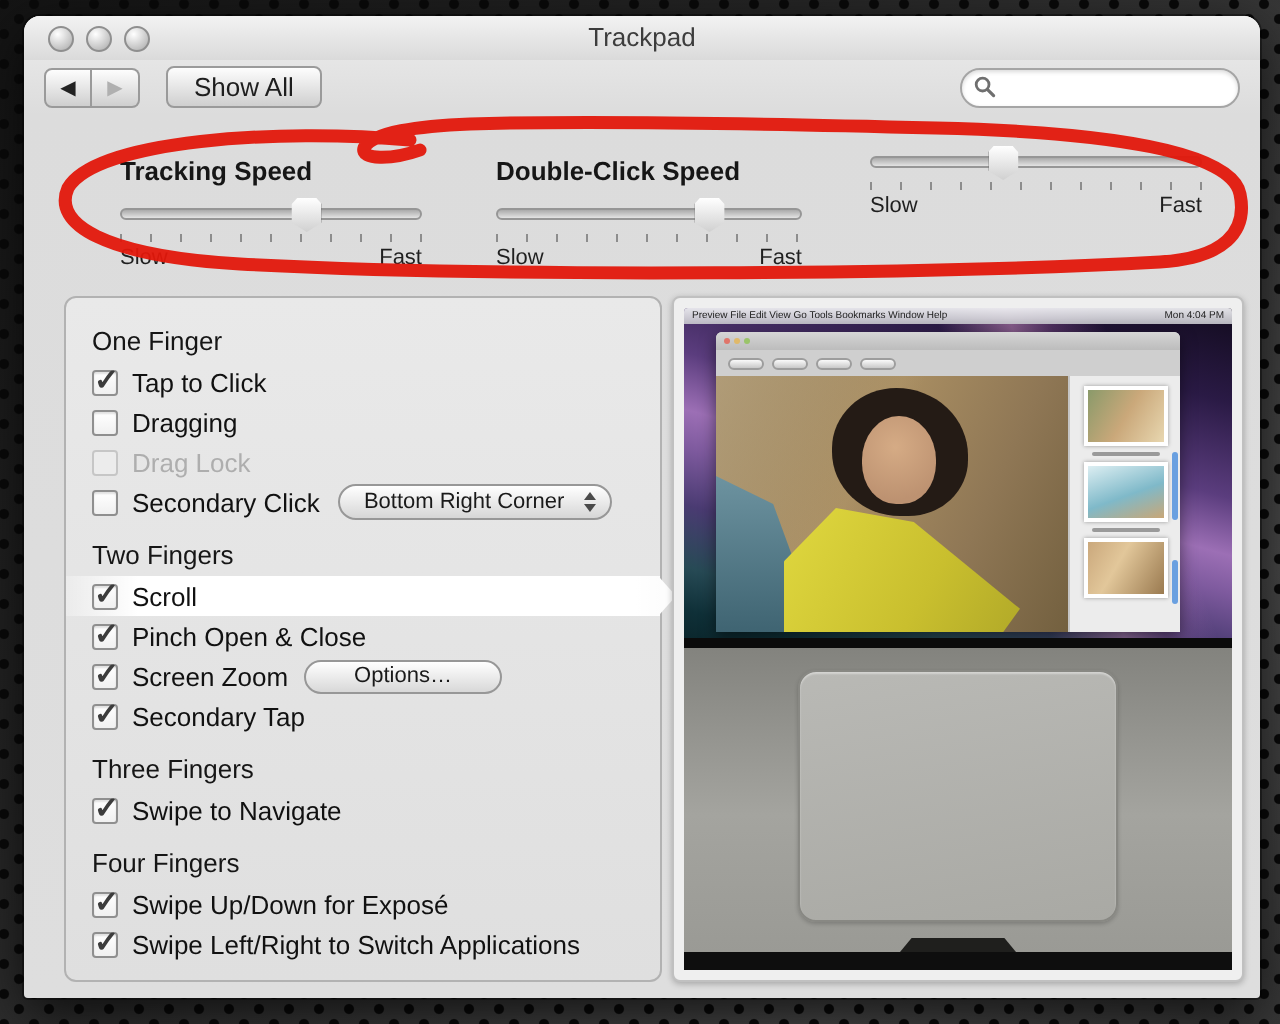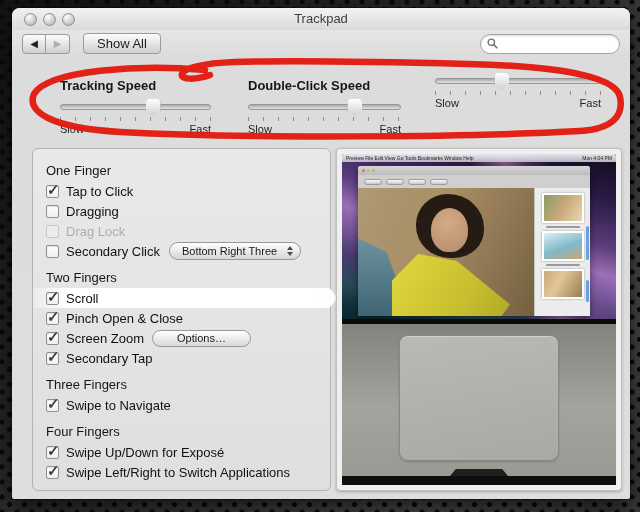--- a/index.html
+++ b/index.html
@@ -231,21 +231,21 @@
         <span class="row-label">Dragging</span>
       </div>
       <div class="gesture-row">
         <span class="checkbox disabled"></span>
         <span class="row-label disabled">Drag Lock</span>
       </div>
       <div class="gesture-row">
         <span class="checkbox"></span>
         <span class="row-label">Secondary Click</span>
         <span class="dropdown">
-          <span class="dd-label">Bottom Right Three</span>
+          <span class="dd-label">Bottom Right Corner</span>
           <span class="dd-arrows"></span>
         </span>
       </div>
       <div class="section-header">Two Fingers</div>
       <div class="gesture-row highlight">
         <span class="checkbox checked"></span>
         <span class="row-label">Scroll</span>
       </div>
       <div class="gesture-row">
         <span class="checkbox checked"></span>

